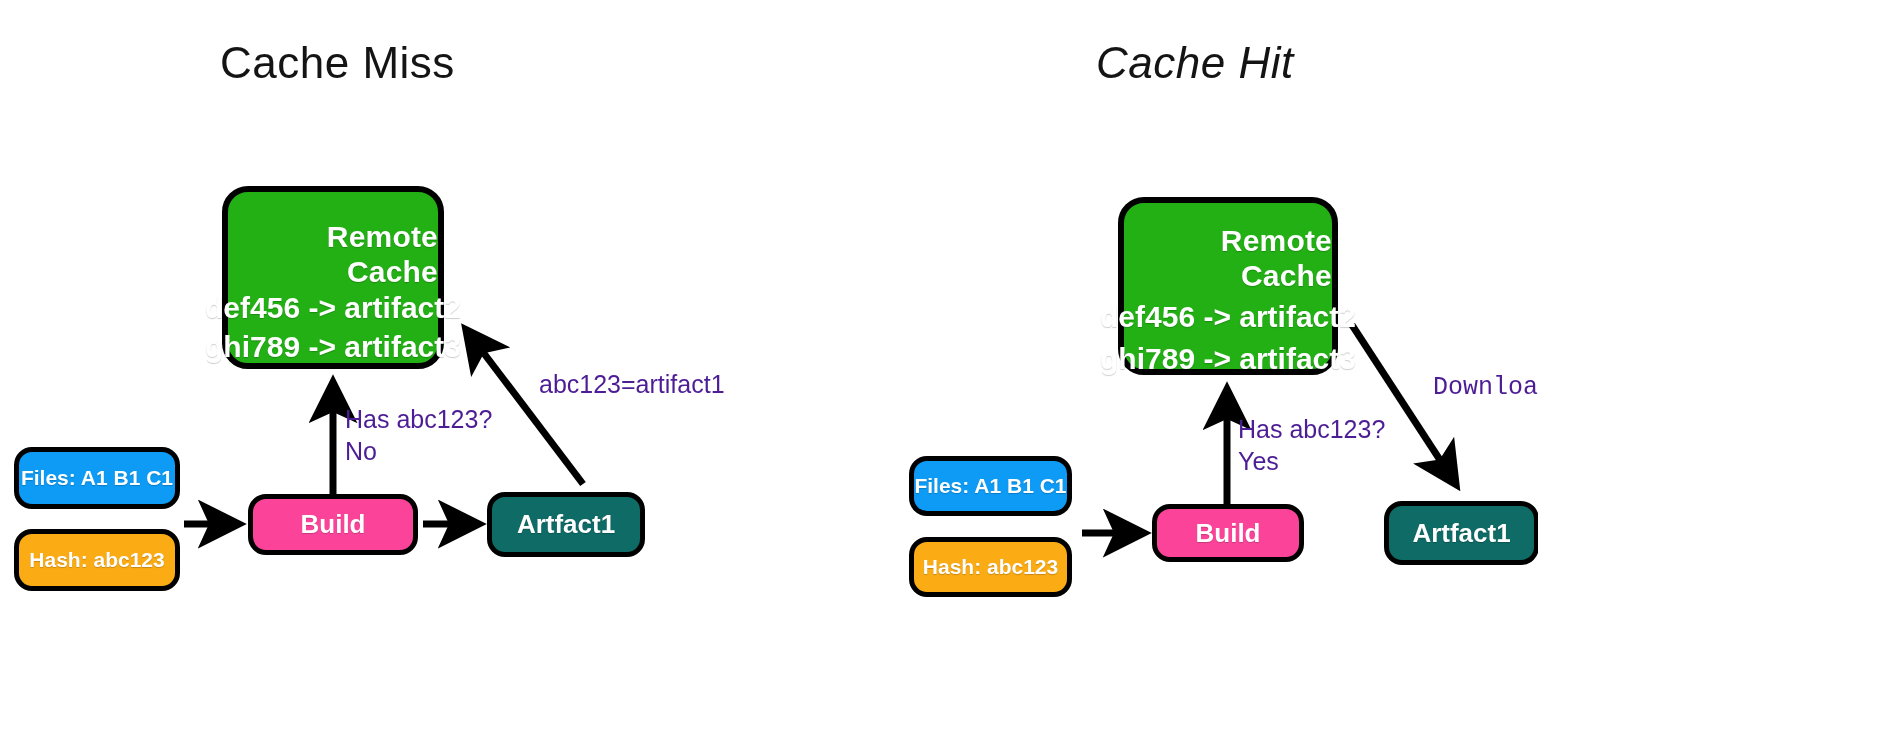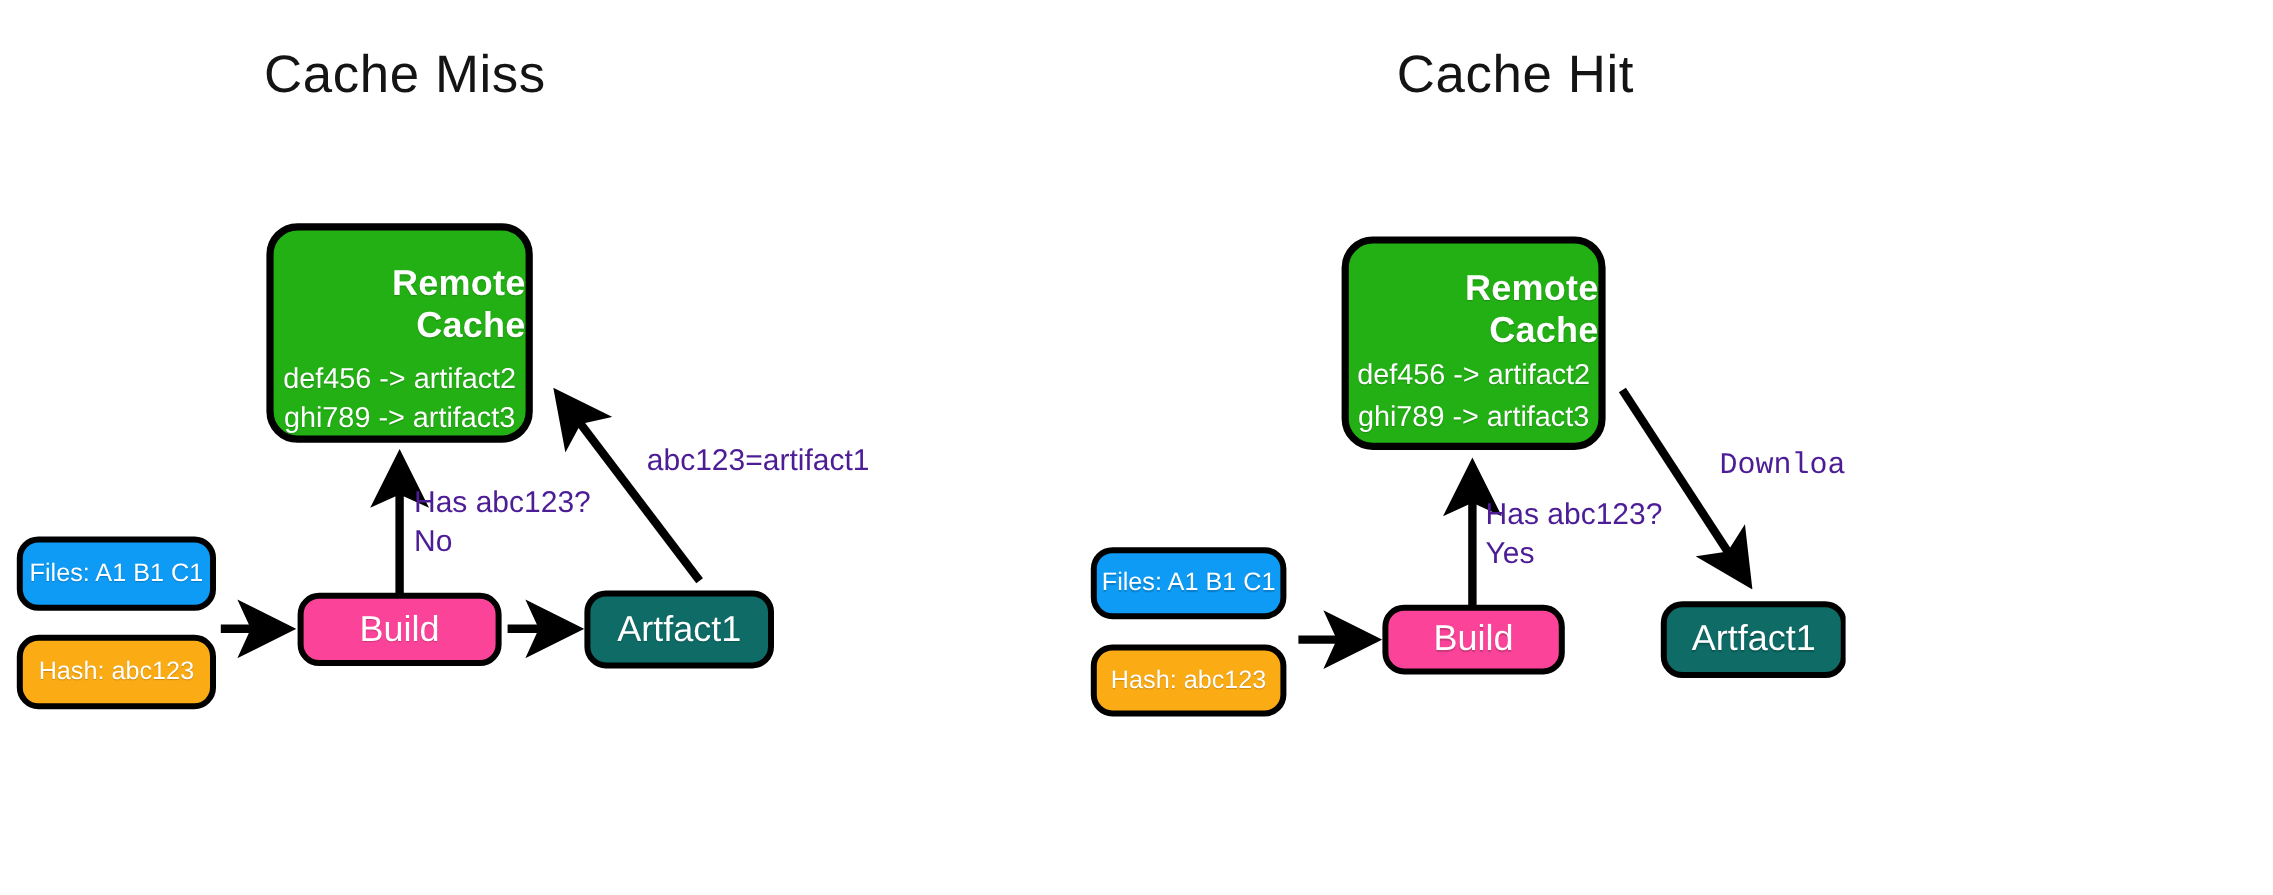--- a/index.html
+++ b/index.html
@@ -44,35 +44,35 @@
     border-width: 6px;
     text-align: right;
   }
 
   .cache-title {
     font-size: 30px;
     font-weight: bold;
     letter-spacing: .2px;
   }
   .cache-entry {
-    font-size: 24px;
-    font-weight: normal;
+    font-size: 30px;
+    font-weight: bold;
     white-space: nowrap;
   }
 
   .node-label {
     font-size: 23px;
-    font-weight: normal;
+    font-weight: bold;
     white-space: nowrap;
   }
   .node-label.small {
     font-size: 21px;
   }
   .node-label.big {
-    font-size: 30px;
+    font-size: 26px;
   }
 
   
   .panel-title {
     position: absolute;
     font-size: 44px;
     font-weight: normal;
     color: #141414;
     letter-spacing: .5px;
     white-space: nowrap;
@@ -156,21 +156,21 @@
   <div class="node" style="left:248px; top:494px; width:170px; height:61px;
               background:#fb4499;">
     <span class="node-label big">Build</span>
   </div>
 
   <div class="node" style="left:487px; top:492px; width:158px; height:65px;
               background:#0e6b66;">
     <span class="node-label big">Artfact1</span>
   </div>
 
-  <div class="panel-title" style="left:1164px; top:38px;">Cache Hit</div>
+  <div class="panel-title" style="left:1096px; top:38px;font-style:italic;">Cache Hit</div>
 
   <div class="node cache" style="left:1118px; top:197px; width:220px; height:178px;
               background:#22b014; padding-top:20px;">
     <div class="cache-title">Remote Cache</div>
     <div class="cache-entry" style="margin-top:5px;">def456 -&gt; artifact2</div>
     <div class="cache-entry" style="margin-top:7px;">ghi789 -&gt; artifact3</div>
   </div>
 
   <div class="edge-label" style="left:1238px; top:413px;">Has abc123?
 Yes</div>

